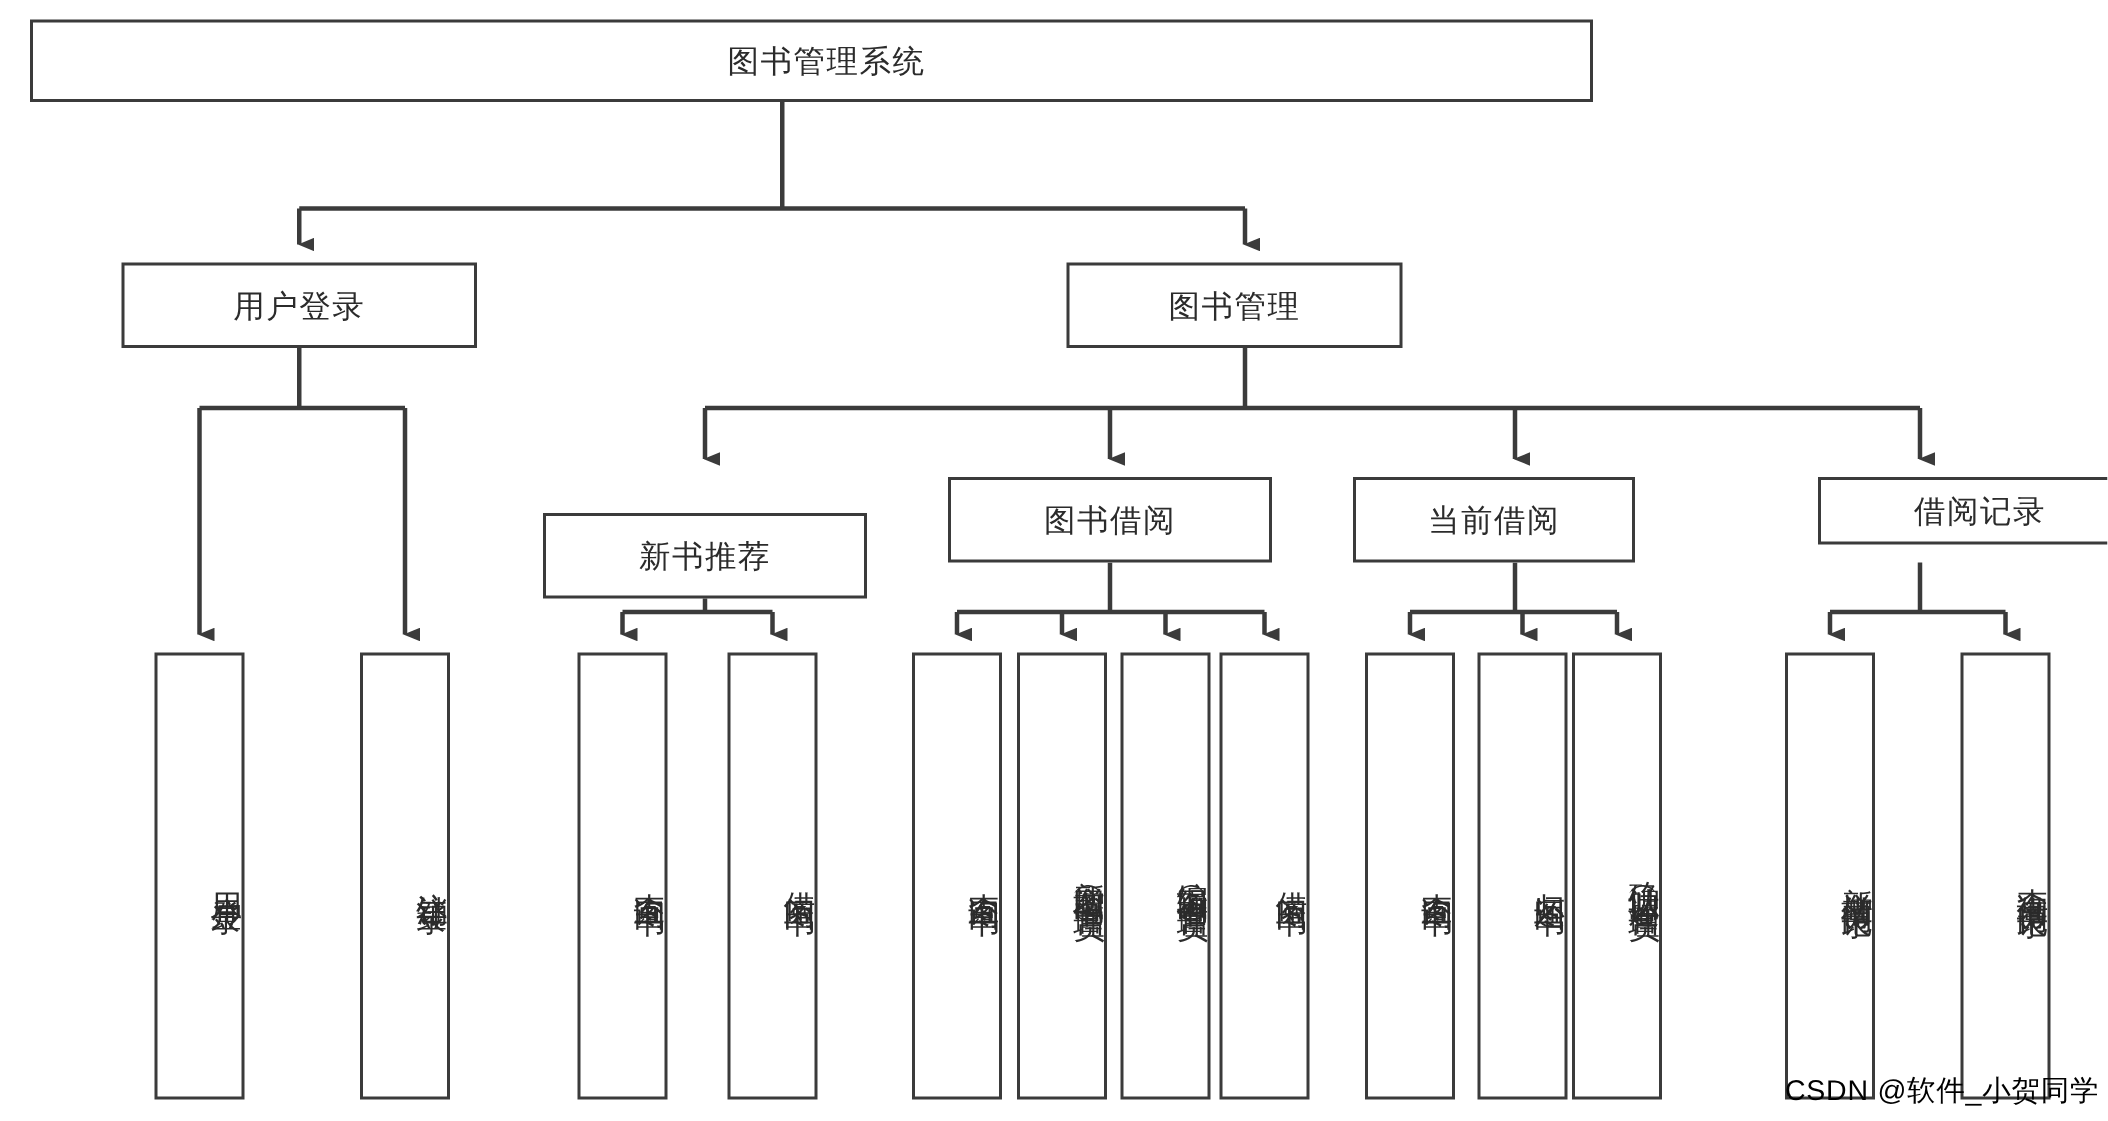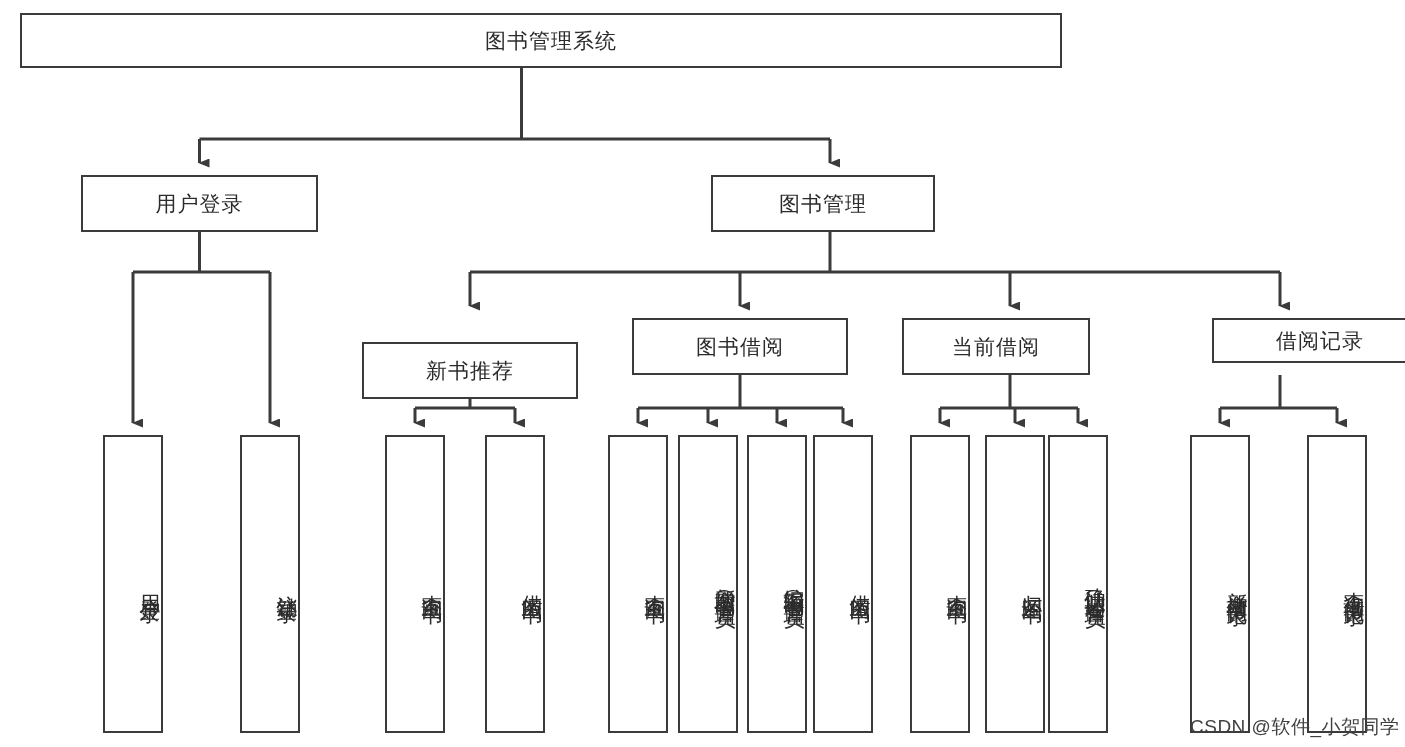--- a/index.html
+++ b/index.html
@@ -50,21 +50,21 @@
   svg#wires {
     position: absolute;
     left: 0;
     top: 0;
     width: 1405px;
     height: 747px;
     pointer-events: none;
   }
   .wm {
     position: absolute;
-    color: #404040;
+    color: #000000;
     font-size: 19px;
     white-space: nowrap;
     letter-spacing: 0.5px;
   }
 </style>
 </head>
 <body>
 
 <div id="canvas">
 

